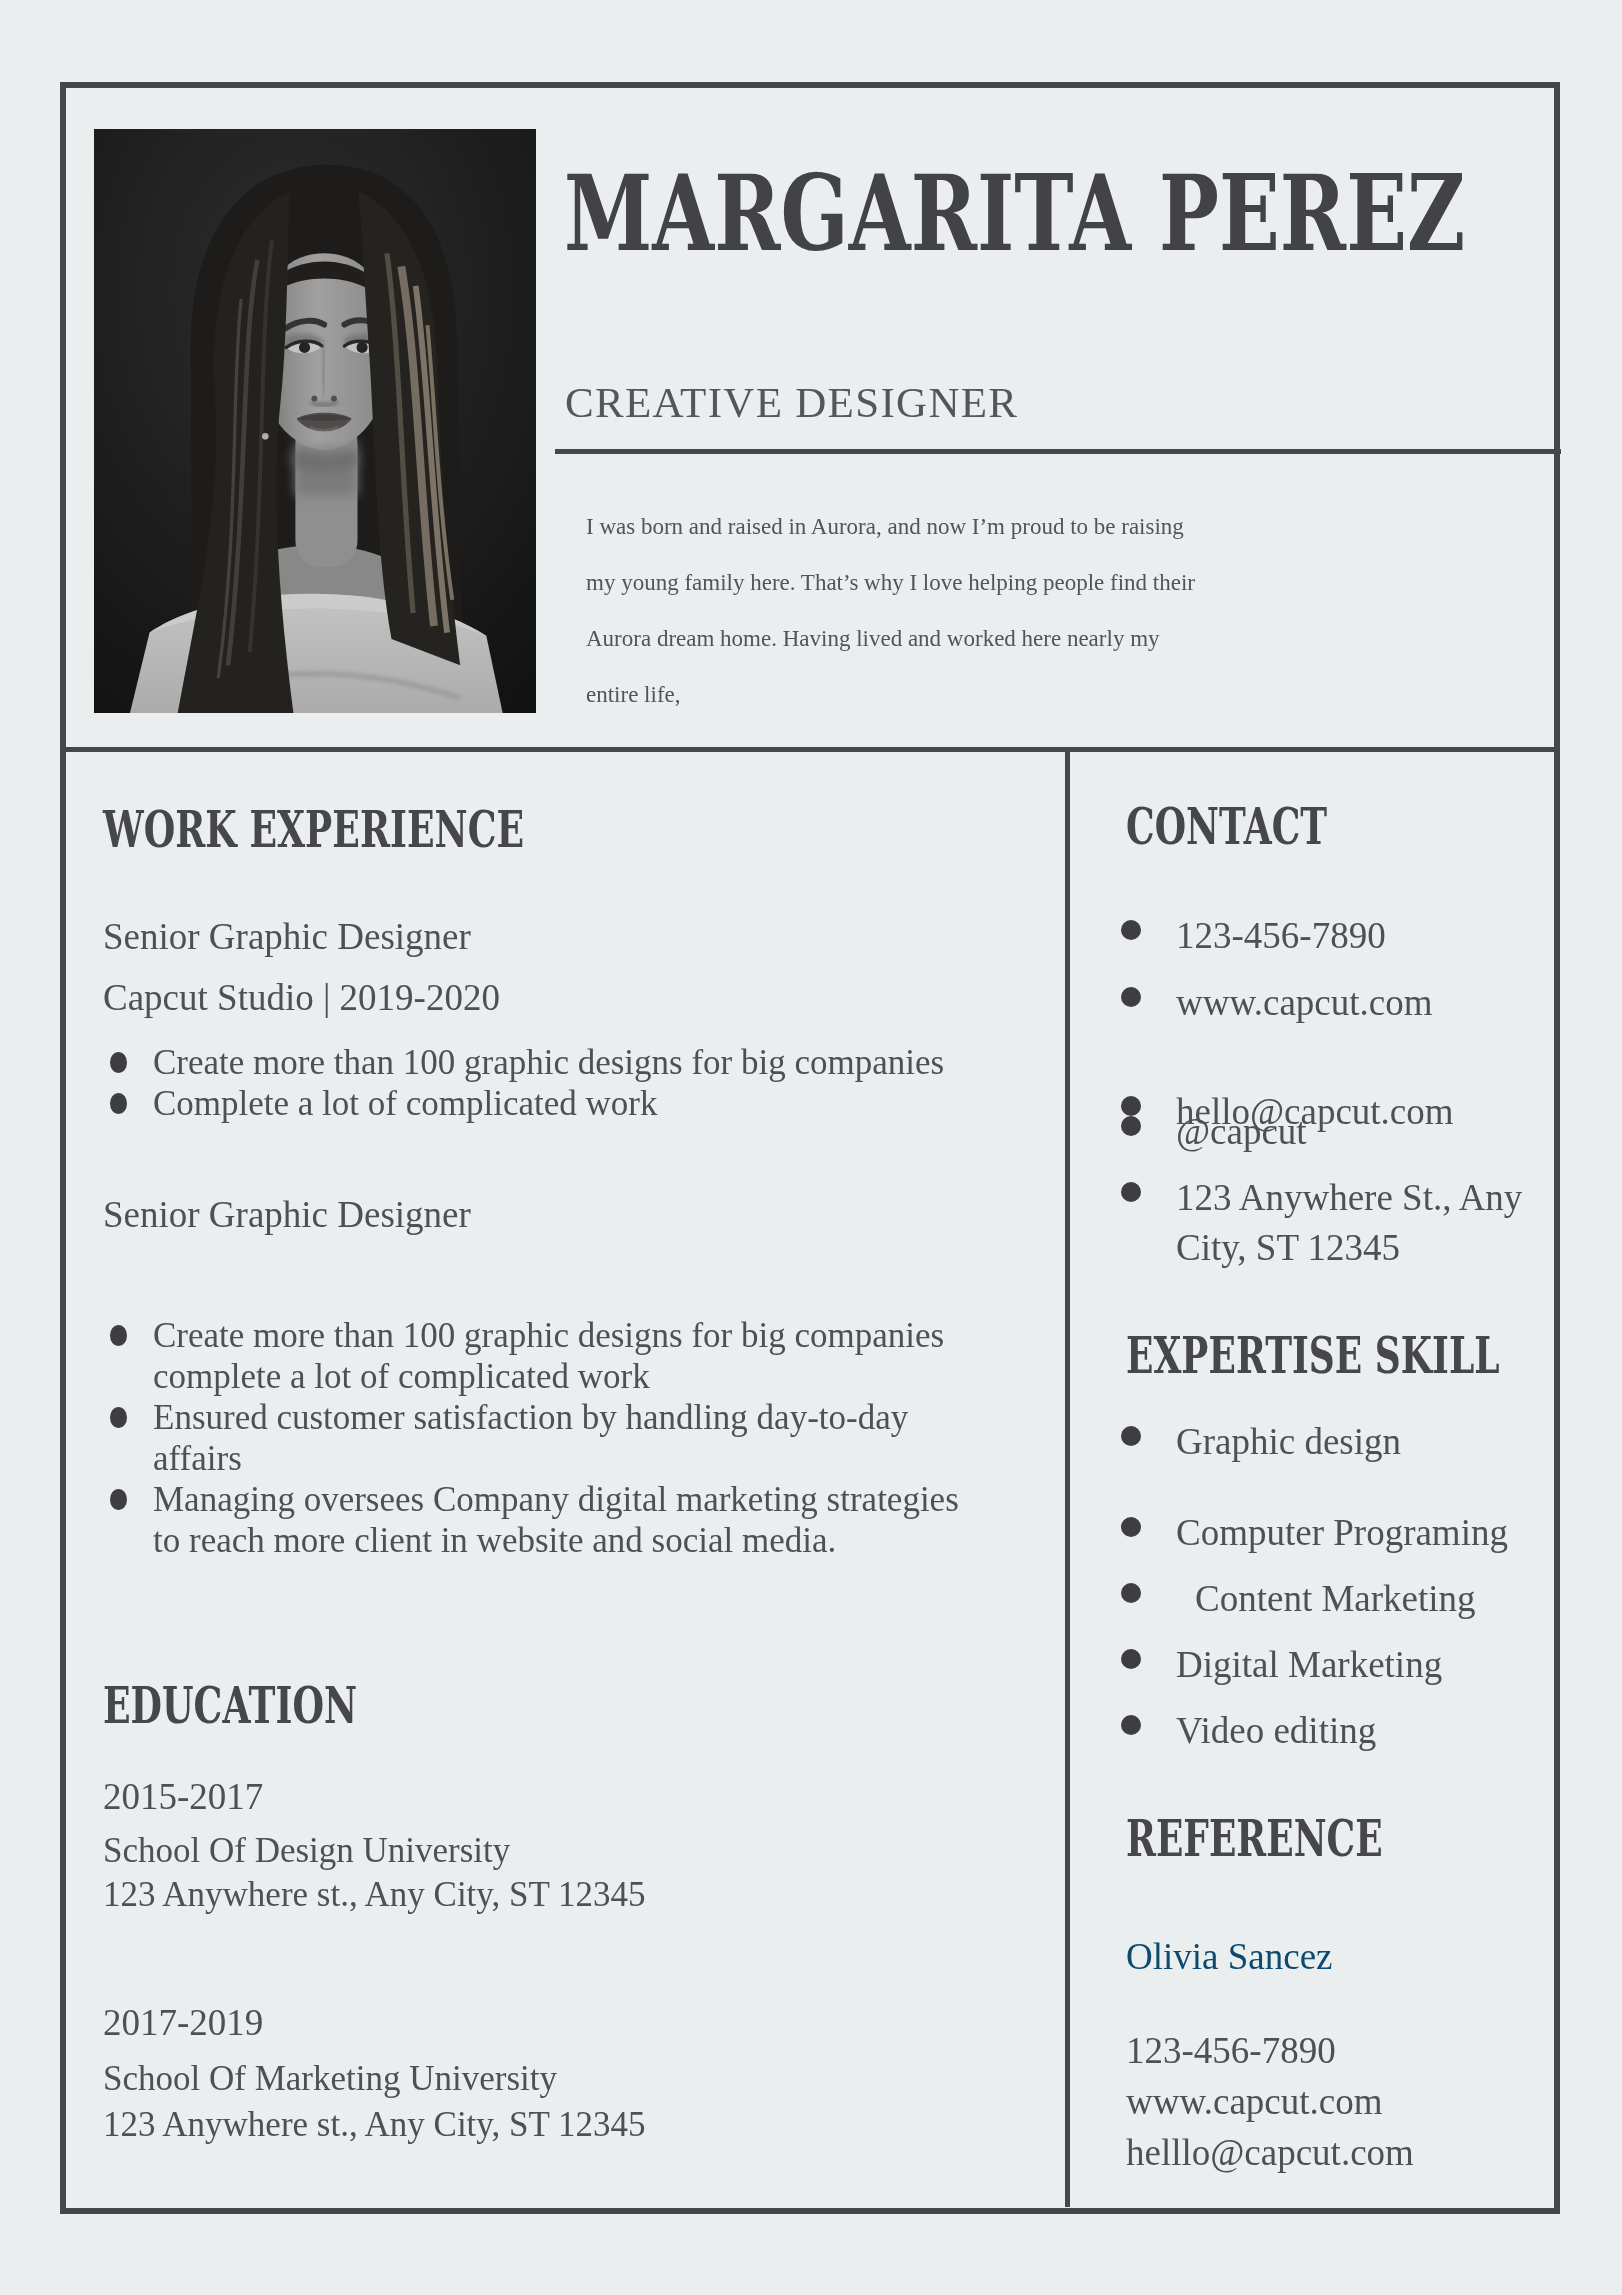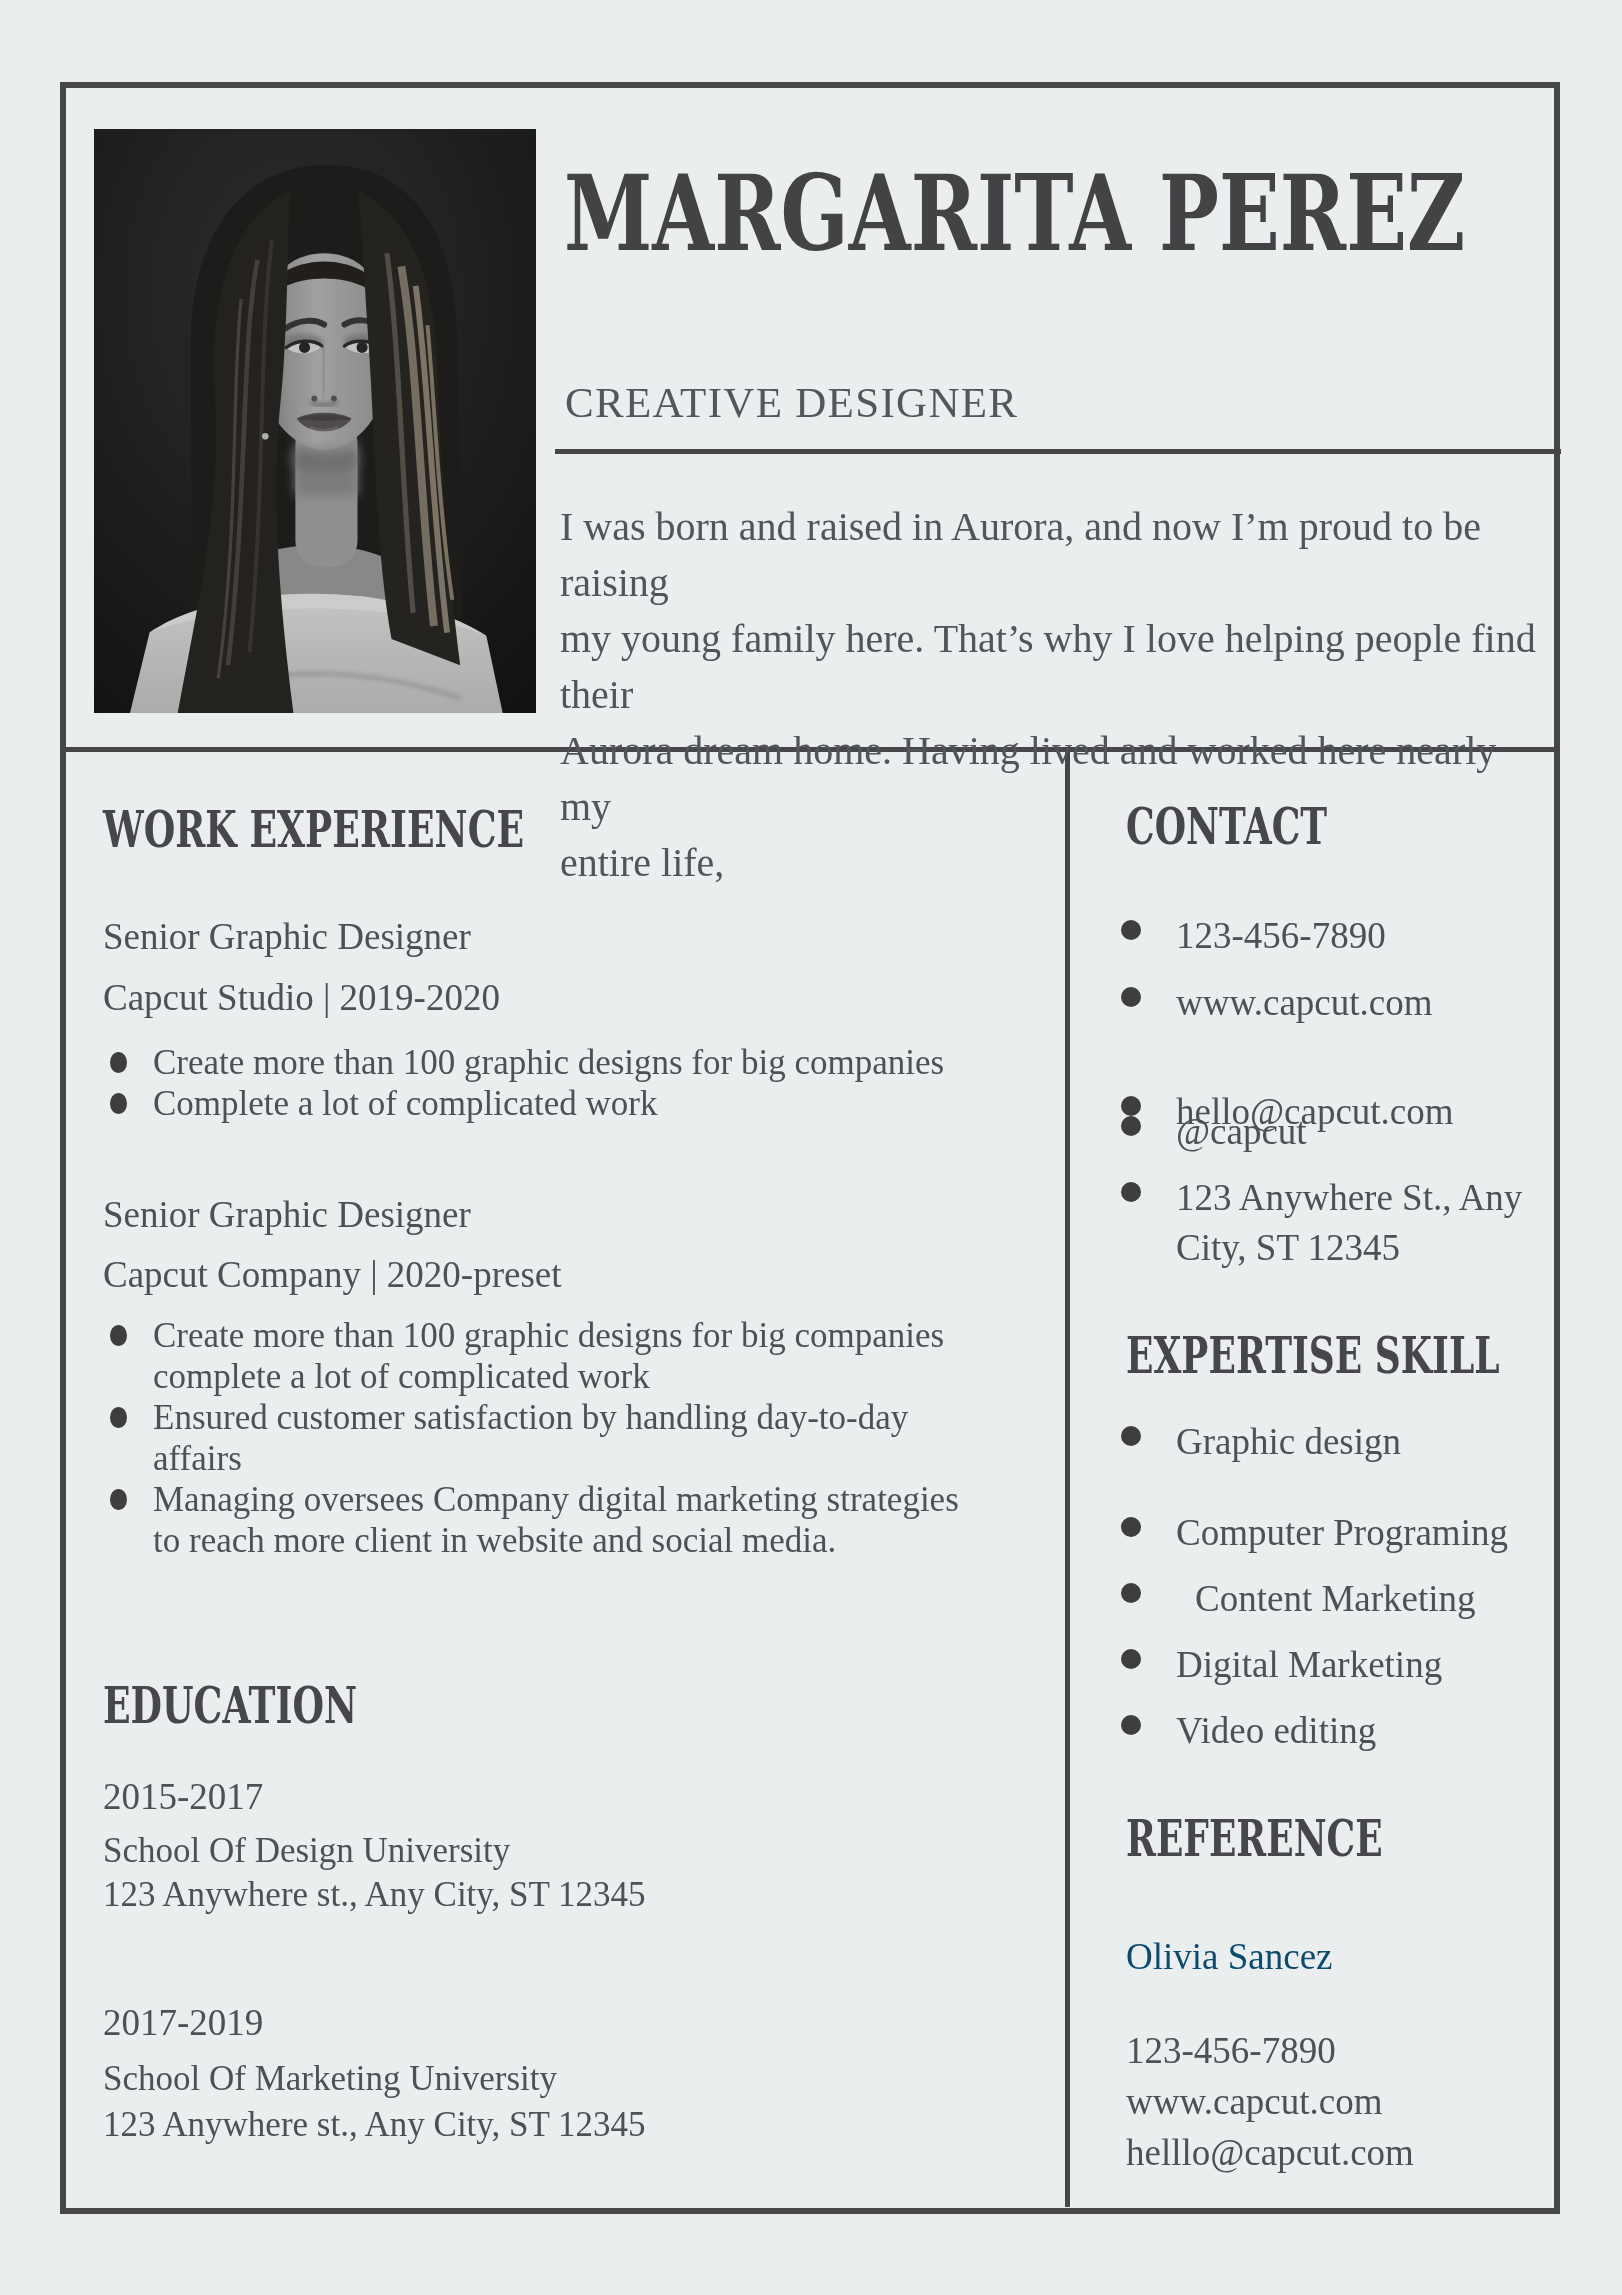--- a/index.html
+++ b/index.html
@@ -19,21 +19,21 @@
   
   .photo{left:94px;top:129px;width:442px;height:584px;}
   .photo svg{display:block;width:100%;height:100%;}
   .name{
     left:564px;top:161px;
     font-family:"DejaVu Serif",serif;font-weight:bold;
     font-size:105px;line-height:1;color:#434346;
     transform:scaleX(.76);transform-origin:left top;white-space:nowrap;
   }
   .role{left:565px;top:352px;font-size:43px;letter-spacing:1.3px;color:#54565B;white-space:nowrap;margin-top:26px;}
-  .bio{left:560px;top:499px;width:995px;font-size:40px;line-height:56px;color:#515458;}
+  .bio{left:586px;top:499px;width:995px;font-size:23px;line-height:56px;color:#515458;}
   
   .h-left,.h-right{
     font-family:"DejaVu Serif",serif;font-weight:bold;
     line-height:1;color:#47474B;white-space:nowrap;transform-origin:left top;
   }
   .h-left{font-size:51px;transform:scaleX(.71);}
   .h-right{font-size:50px;transform:scaleX(.72);}
   
   .ltxt{font-size:37px;line-height:1.2;color:#4E5054;white-space:nowrap;}
   .ul-left{left:110px;list-style:none;margin:0;padding:0;}
@@ -161,21 +161,20 @@
       <span class="dot-l"></span>
       <span class="btxt">Create more than 100 graphic designs for big companies</span>
     </li>
     <li>
       <span class="dot-l"></span>
       <span class="btxt">Complete a lot of complicated work</span>
     </li>
   </ul>
 
   <div class="abs ltxt" style="left:103px;top:1193px;">Senior Graphic Designer</div>
-  <div class="abs ltxt" style="left:103px;top:1253px;">Capcut Company | 2020-preset</div>
   <ul class="abs ul-left" style="top:1315px;">
     <li>
       <span class="dot-l"></span>
       <span class="btxt">Create more than 100 graphic designs for big companies complete a lot of complicated work</span>
     </li>
     <li>
       <span class="dot-l"></span>
       <span class="btxt">Ensured customer satisfaction by handling day-to-day affairs</span>
     </li>
     <li>

